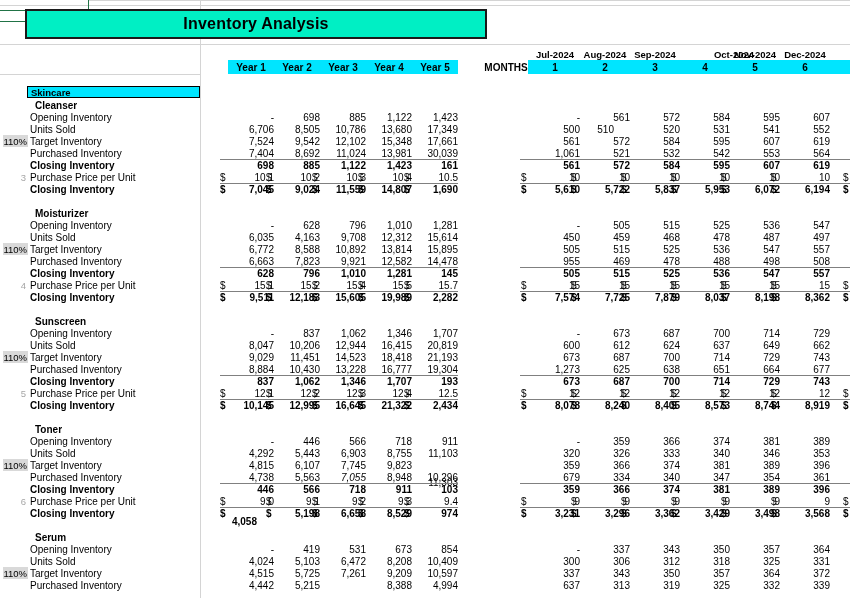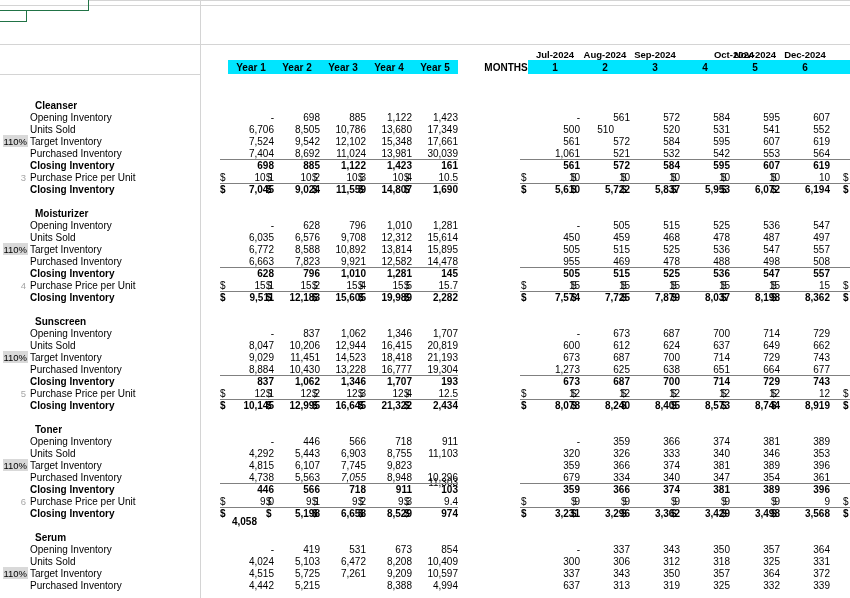--- a/index.html
+++ b/index.html
@@ -113,39 +113,41 @@
 
 <div id="sheet">
     <div class="hline" style="left: 0px; top: 5px; width: 850px;"></div>
     <div class="hline" style="left: 88px; top: 0px; width: 762px;"></div>
     <div class="hline" style="left: 0px; top: 44px; width: 850px;"></div>
     <div class="hline" style="left: 0px; top: 74px; width: 200px;"></div>
     <div class="vline" style="left: 200px; top: 0px; height: 598px;"></div>
     <div class="vline" style="left: 88px; top: 0px; height: 6px;"></div>
     <div class="selbox" style="left: -1px; top: -1px; width: 90px; height: 12px;"></div>
     <div class="selbox" style="left: -1px; top: 10px; width: 28px; height: 12px;"></div>
+    <div id="title-banner">Inventory Analysis</div>
     <div class="yr-head" style="left: 228px; width: 46px;">Year 1</div>
     <div class="yr-head" style="left: 274px; width: 46px;">Year 2</div>
     <div class="yr-head" style="left: 320px; width: 46px;">Year 3</div>
     <div class="yr-head" style="left: 366px; width: 46px;">Year 4</div>
     <div class="yr-head" style="left: 412px; width: 46px;">Year 5</div>
     <div class="months-label" style="left: 484px; width: 44px;">MONTHS</div>
     <div class="mon-fillstrip" style="left: 528px; width: 322px;"></div>
     <div class="mon-date" style="left: 530px; width: 50px;">Jul-2024</div>
     <div class="mon-date" style="left: 580px; width: 50px;">Aug-2024</div>
     <div class="mon-date" style="left: 630px; width: 50px;">Sep-2024</div>
     <div class="mon-date" style="left: 680px; width: 50px; margin-left: 29px;">Oct-2024</div>
     <div class="mon-date" style="left: 730px; width: 50px;">Nov-2024</div>
     <div class="mon-date" style="left: 780px; width: 50px;">Dec-2024</div>
     <div class="mon-num" style="left: 530px; width: 50px;">1</div>
     <div class="mon-num" style="left: 580px; width: 50px;">2</div>
     <div class="mon-num" style="left: 630px; width: 50px;">3</div>
     <div class="mon-num" style="left: 680px; width: 50px;">4</div>
     <div class="mon-num" style="left: 730px; width: 50px;">5</div>
     <div class="mon-num" style="left: 780px; width: 50px;">6</div>
+    <div class="cat-banner" style="top: 86px;">Skincare</div>
     <div class="rlabel prod" style="top: 99px;">Cleanser</div>
     <div class="rlabel" style="top: 111px;">Opening Inventory</div>
     <div class="num" style="left: 228px; top: 111px; width: 46px;">-</div>
     <div class="num" style="left: 274px; top: 111px; width: 46px;">698</div>
     <div class="num" style="left: 320px; top: 111px; width: 46px;">885</div>
     <div class="num" style="left: 366px; top: 111px; width: 46px;">1,122</div>
     <div class="num" style="left: 412px; top: 111px; width: 46px;">1,423</div>
     <div class="num" style="left: 530px; top: 111px; width: 50px;">-</div>
     <div class="num" style="left: 580px; top: 111px; width: 50px;">561</div>
     <div class="num" style="left: 630px; top: 111px; width: 50px;">572</div>
@@ -262,21 +264,21 @@
     <div class="num" style="left: 366px; top: 219px; width: 46px;">1,010</div>
     <div class="num" style="left: 412px; top: 219px; width: 46px;">1,281</div>
     <div class="num" style="left: 530px; top: 219px; width: 50px;">-</div>
     <div class="num" style="left: 580px; top: 219px; width: 50px;">505</div>
     <div class="num" style="left: 630px; top: 219px; width: 50px;">515</div>
     <div class="num" style="left: 680px; top: 219px; width: 50px;">525</div>
     <div class="num" style="left: 730px; top: 219px; width: 50px;">536</div>
     <div class="num" style="left: 780px; top: 219px; width: 50px;">547</div>
     <div class="rlabel" style="top: 231px;">Units Sold</div>
     <div class="num" style="left: 228px; top: 231px; width: 46px;">6,035</div>
-    <div class="num" style="left: 274px; top: 231px; width: 46px;">6,576</div>
+    <div class="num" style="left: 274px; top: 231px; width: 46px;">4,163</div>
     <div class="num" style="left: 320px; top: 231px; width: 46px;">9,708</div>
     <div class="num" style="left: 366px; top: 231px; width: 46px;">12,312</div>
     <div class="num" style="left: 412px; top: 231px; width: 46px;">15,614</div>
     <div class="num" style="left: 530px; top: 231px; width: 50px;">450</div>
     <div class="num" style="left: 580px; top: 231px; width: 50px;">459</div>
     <div class="num" style="left: 630px; top: 231px; width: 50px;">468</div>
     <div class="num" style="left: 680px; top: 231px; width: 50px;">478</div>
     <div class="num" style="left: 730px; top: 231px; width: 50px;">487</div>
     <div class="num" style="left: 780px; top: 231px; width: 50px;">497</div>
     <div class="pct" style="top: 243px;">110%</div>

